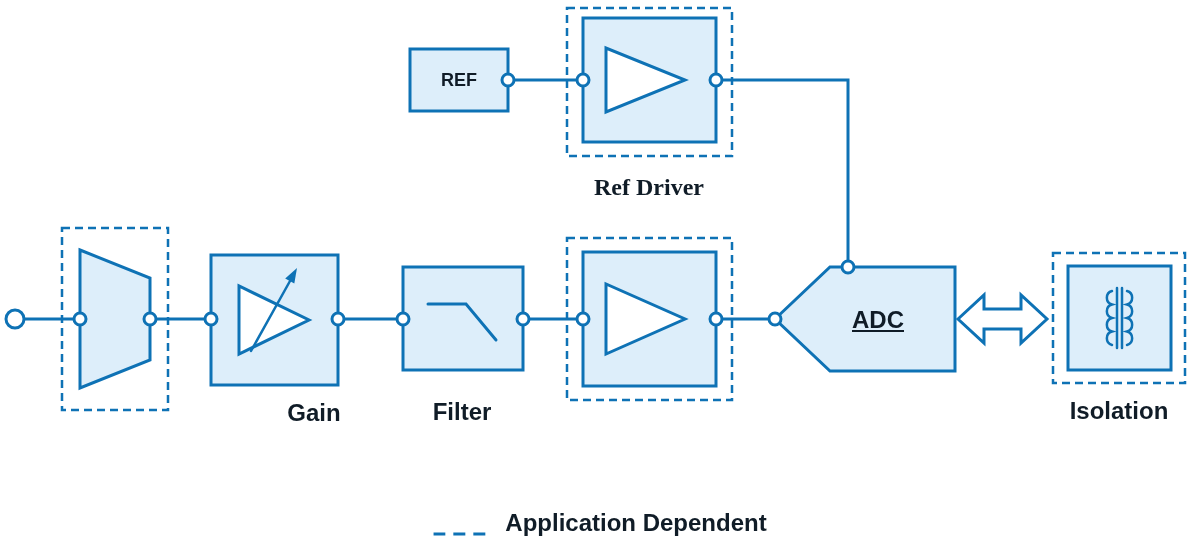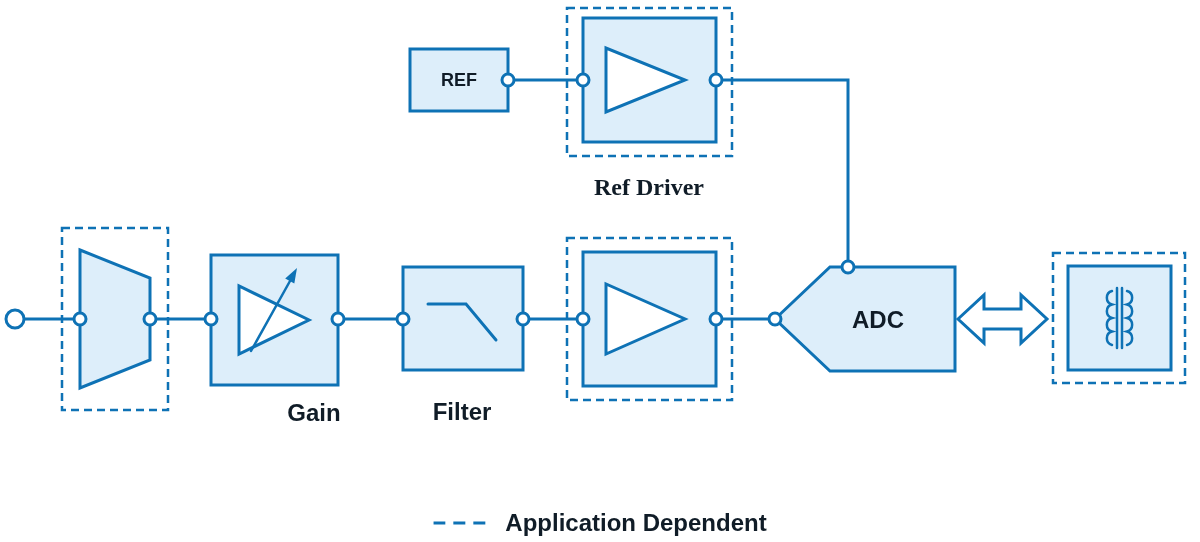--- a/index.html
+++ b/index.html
@@ -41,21 +41,21 @@
   .lbl-sm { font-size: 18px; }
   .lbl span { display: block; }
 
   
   .legend {
     position: absolute;
     left: 600px;
     top: 523px;
     transform: translate(-50%, -50%);
     display: flex;
-    align-items: center;
+    align-items: flex-end;
     gap: 14px;
   }
   .legend-text {
     font-weight: bold;
     font-size: 24px;
     color: var(--text, #101c27);
     white-space: nowrap;
   }
 </style>
 </head>
@@ -114,24 +114,25 @@
     <circle cx="583" cy="319" r="6" class="dot"></circle>
     <circle cx="716" cy="319" r="6" class="dot"></circle>
     <circle cx="775" cy="319" r="6" class="dot"></circle>
     <circle cx="508" cy="80" r="6" class="dot"></circle>
     <circle cx="583" cy="80" r="6" class="dot"></circle>
     <circle cx="716" cy="80" r="6" class="dot"></circle>
     <circle cx="848" cy="267" r="6" class="dot"></circle>
   </svg>
 
   <div class="lbl lbl-sm" style="left:459px; top:80px;">REF</div>
-  <div class="lbl" style="left:878px; top:320px;">ADC</div>
+  <div class="lbl" style="left:878px; top:320px;text-decoration:underline;">ADC</div>
   <div class="lbl" style="left:649px; top:187px;font-family:Liberation Serif, serif;">Ref Driver</div>
   <div class="lbl" style="left:274px; top:413px;margin-left:40px;">Gain</div>
   <div class="lbl" style="left:462px; top:412px;">Filter</div>
+  <div class="lbl" style="left:1119px; top:411px;">Isolation</div>
   <div class="lbl" style="left:118px; top:452px;">
   </div>
 
   <div class="legend">
     <svg width="58" height="6">
       <line x1="0" y1="3" x2="58" y2="3" style="stroke: var(--stroke, #0e72b5); stroke-width: 3; stroke-dasharray: 12 8;"></line>
     </svg>
     <div class="legend-text">Application Dependent</div>
   </div>
 

